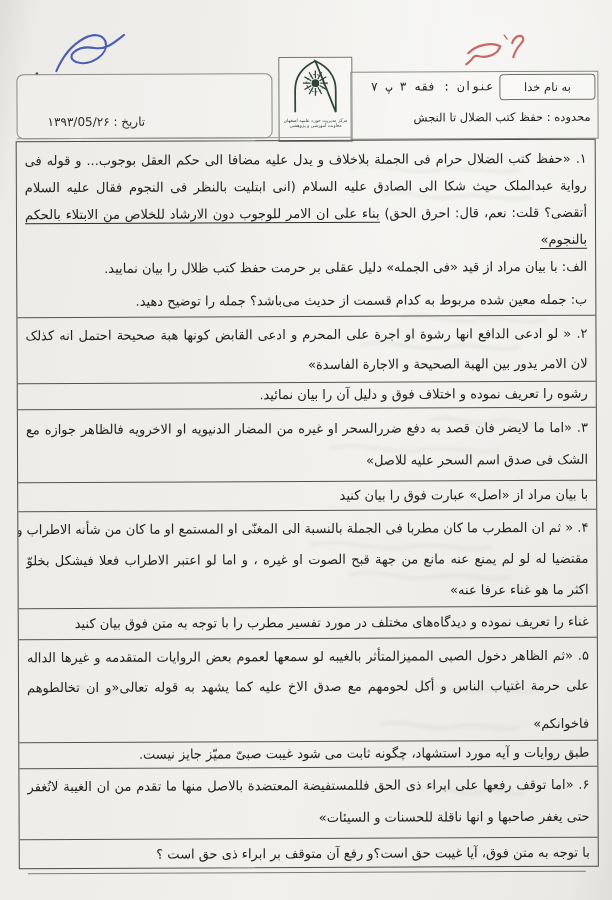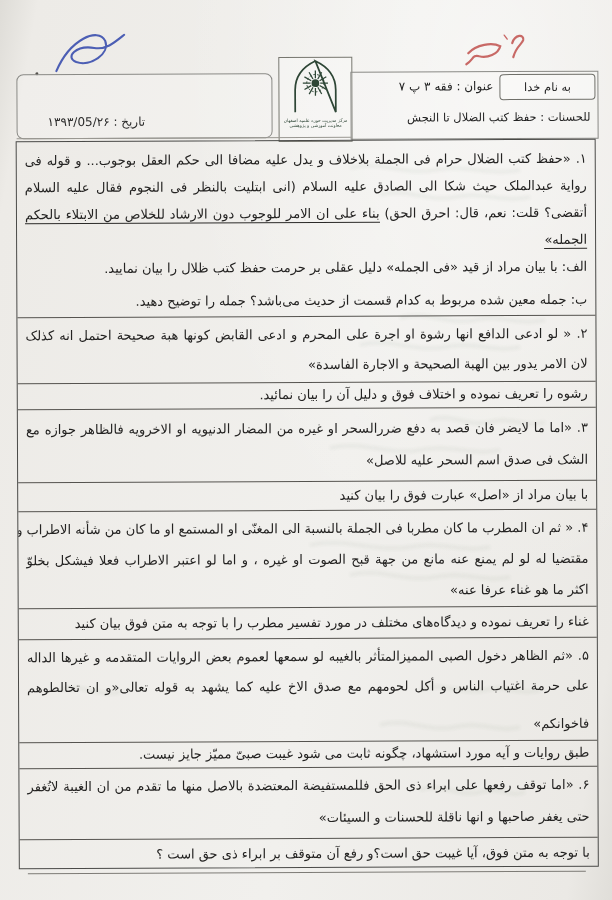--- a/index.html
+++ b/index.html
@@ -35,21 +35,21 @@
   .hdr-right-box{
     position:absolute;left:352px;top:72px;width:246px;height:66px;
     border:1px solid #8a8a86;background:rgba(255,255,255,.15);
   }
   .besm-box{
     position:absolute;right:2px;top:2px;width:94px;height:24px;
     border:1px solid #6f6f69;border-radius:4px;
     display:flex;align-items:center;justify-content:center;
     font-size:11.5px;background:rgba(255,255,255,.3);
   }
-  .hdr-title{position:absolute;right:104px;top:7px;font-size:12px;direction:rtl;white-space:nowrap;}
+  .hdr-title{position:absolute;right:104px;top:7px;font-size:12px;direction:rtl;white-space:nowrap;font-family:Liberation Mono, monospace;}
   .hdr-scope{position:absolute;right:7px;top:38px;font-size:11.5px;direction:rtl;white-space:nowrap;}
   .ink-dot{position:absolute;left:37px;top:71px;width:3px;height:3px;border-radius:50%;background:#55534e;}
 
   
   .overlay{position:absolute;left:0;top:0;pointer-events:none;}
   .bleed{opacity:.8;}
 
   
   .qtable{
     position:absolute;left:17px;top:140px;width:580px;height:728px;
@@ -147,30 +147,30 @@
         <span>مركز مديريت حوزه علميه اصفهان</span>
         <span>معاونت آموزشى و پژوهشى</span>
       </div>
     </div>
 
     <div class="hdr-right-box">
       <div class="besm-box">
         <span>به نام خدا</span>
       </div>
       <div class="hdr-title">عنوان : فقه ۳ پ ۷</div>
-      <div class="hdr-scope">للحسنات : حفظ كتب الضلال تا النجش</div>
+      <div class="hdr-scope">محدوده : حفظ كتب الضلال تا النجش</div>
     </div>
 
     <div class="qtable">
 
       <div class="row rq1">
         <div class="ln fill">۱. «حفظ كتب الضلال حرام فى الجملة بلاخلاف و يدل عليه مضافا الى حكم العقل بوجوب... و قوله فى</div>
         <div class="ln fill">رواية عبدالملک حيث شكا الى الصادق عليه السلام (انى ابتليت بالنظر فى النجوم فقال عليه السلام</div>
         <div class="ln fill"><span>أتقضى؟ قلت: نعم، قال: احرق الحق) </span><span class="ul">بناء على ان الامر للوجوب دون الارشاد للخلاص من الابتلاء بالحكم</span></div>
-        <div class="ln"><span class="ul">الجمله»</span></div>
+        <div class="ln"><span class="ul">بالنجوم»</span></div>
         <div class="ln">الف: با بيان مراد از قيد «فى الجمله» دليل عقلى بر حرمت حفظ كتب ظلال را بيان نماييد.</div>
         <div class="ln gap">ب: جمله معين شده مربوط به كدام قسمت از حديث مى‌باشد؟ جمله را توضيح دهيد.</div>
       </div>
 
       <div class="row rq2">
         <div class="ln fill">۲. « لو ادعى الدافع انها رشوة او اجرة على المحرم و ادعى القابض كونها هبة صحيحة احتمل انه كذلک</div>
         <div class="ln">لان الامر يدور بين الهبة الصحيحة و الاجارة الفاسدة»</div>
       </div>
       <div class="row ri2">
         <div class="ln">رشوه را تعريف نموده و اختلاف فوق و دليل آن را بيان نمائيد.</div>

